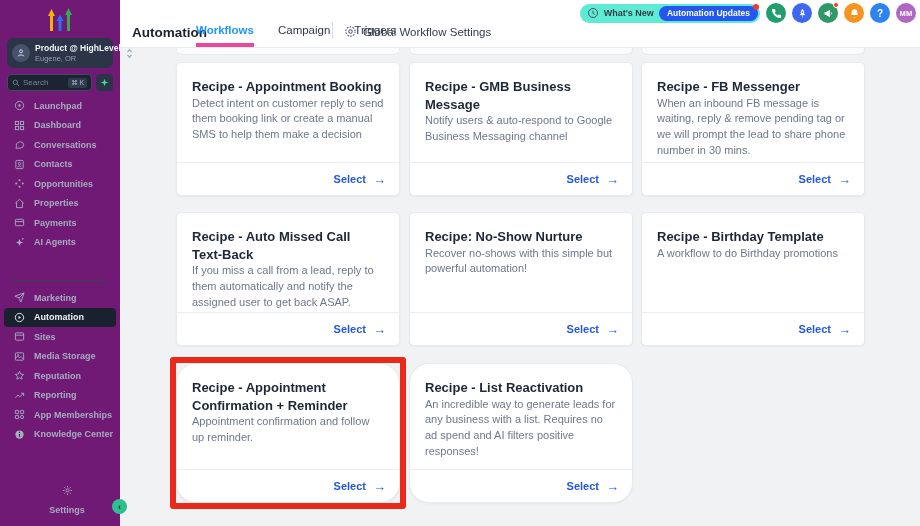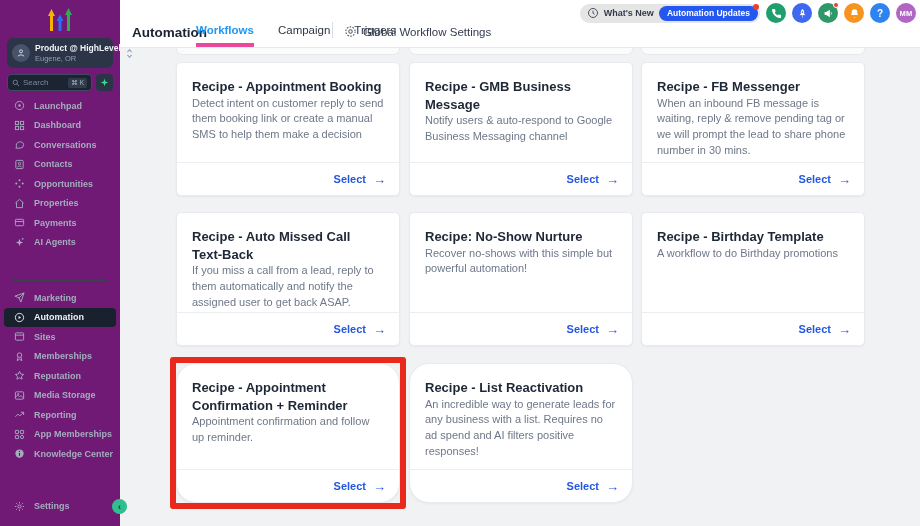--- a/index.html
+++ b/index.html
@@ -18,33 +18,33 @@
   .search-box { width:85px; height:17px; background:#1c2431; border:1px solid #3d4a61; border-radius:4px; display:flex; align-items:center; padding:0 4px; gap:3px; color:#7a889d; }
   .search-ph { font-size:8px; color:#7a889d; }
   .kbd { margin-left:auto; background:#303c4e; border-radius:2px; font-size:6.5px; color:#aab6c6; padding:1px 3px; white-space:nowrap; }
   .add-btn { width:17px; height:17px; background:#2b3547; border-radius:4px; display:flex; align-items:center; justify-content:center; }
   .nav { position:absolute; left:0; width:120px; }
   .nav1 { top:96px; } .nav2 { top:288px; }
   .nav-item { height:19.5px; display:flex; align-items:center; padding-left:14px; gap:9px; color:#a4adbe; font-size:9px; font-weight:bold; cursor:pointer; }
   .nav-item .ic { width:11px; height:11px; flex:none; }
   .nav-item.active { margin:0 4px; padding-left:10px; border-radius:4px; background:#19202e; color:#eef1f6; }
   .nav-div { position:absolute; top:280px; left:12px; width:96px; border-top:1px solid #39424f; }
-  .settings-item { position:absolute; bottom:10px; left:0; width:120px; }
+  .settings-item { position:absolute; bottom:22px; left:0; width:120px;flex-direction:column; }
   .collapse-btn { position:absolute; bottom:12px; right:-7px; width:15px; height:15px; border-radius:50%; background:#2fbf8f; color:#1c2431; display:flex; align-items:center; justify-content:center; font-size:9px; font-weight:bold; z-index:6; cursor:pointer; }
 
   
   .topbar { position:absolute; left:120px; top:0; width:800px; height:48px; background:#fff; border-bottom:1px solid #e8eaee; z-index:4; }
   .page-title { position:absolute; left:12px; bottom:7px; font-size:13.5px; font-weight:bold; color:#1b2230; }
   .tabs { position:absolute; left:76px; bottom:0; display:flex; gap:24px; }
   .tab { font-size:11.5px; color:#2e3646; padding-bottom:7px; cursor:pointer; }
   .tab.active { color:#2196f3; border-bottom:4px solid #ec4899; font-weight:bold; }
   .tab-sep { position:absolute; left:212px; bottom:9px; height:16px; border-left:1px solid #d9dce2; }
   .gws { position:absolute; left:224px; bottom:9px; display:flex; align-items:center; gap:6px; font-size:11.5px; color:#333b4d; cursor:pointer;justify-content:flex-end; }
   .top-right { position:absolute; top:3px; right:4px; display:flex; align-items:center; gap:6px; }
-  .news-pill { height:19px; border-radius:10px; background:#e5e5e5; display:flex; align-items:center; gap:5px; padding:0 2px 0 7px; cursor:pointer; }
+  .news-pill { height:19px; border-radius:10px; background:#5eead4; display:flex; align-items:center; gap:5px; padding:0 2px 0 7px; cursor:pointer; }
   .news-label { font-size:9px; font-weight:bold; color:#333b4b; white-space:nowrap; }
   .upd-pill { position:relative; height:15px; border-radius:8px; background:#2456f0; color:#fff; font-size:8.5px; font-weight:bold; display:flex; align-items:center; padding:0 8px; white-space:nowrap; }
   .dot { position:absolute; width:6px; height:6px; border-radius:50%; background:#f03b2e; }
   .upd-pill .dot { top:-2px; right:-1px; }
   .circ { position:relative; width:20px; height:20px; border-radius:50%; display:flex; align-items:center; justify-content:center; color:#fff; cursor:pointer; flex:none; }
   .circ .dot { top:-1px; right:-1px; border:1px solid #fff; }
   .c-phone { background:#219e6e; } .c-rocket { background:#3e68f0; } .c-mega { background:#2f9868; }
   .c-bell { background:#f7941f; } .c-help { background:#2f83f0; font-size:10px; font-weight:bold; }
   .c-avatar { background:#b166c4; font-size:7.5px; font-weight:bold; letter-spacing:.3px; }
 
@@ -191,38 +191,31 @@
     </div>
     <div class="nav-item">
       <svg class="ic" viewBox="0 0 24 24" fill="none" stroke="currentColor" stroke-width="2">
           <rect x="3" y="4" width="18" height="16" rx="2"></rect>
           <path d="M3 9h18"></path>
         </svg>
       <span>Sites</span>
     </div>
     <div class="nav-item">
       <svg class="ic" viewBox="0 0 24 24" fill="none" stroke="currentColor" stroke-width="2">
-          <circle cx="12" cy="9" r="5"></circle>
-          <path d="M9 13l-2 8 5-3 5 3-2-8"></path>
-        </svg>
-      <span>Memberships</span>
-    </div>
-    <div class="nav-item">
-      <svg class="ic" viewBox="0 0 24 24" fill="none" stroke="currentColor" stroke-width="2">
-          <path d="M12 3l2.7 5.8 6.3.8-4.6 4.3 1.2 6.1L12 17l-5.6 3 1.2-6.1L3 9.6l6.3-.8z"></path>
-        </svg>
-      <span>Reputation</span>
-    </div>
-    <div class="nav-item">
-      <svg class="ic" viewBox="0 0 24 24" fill="none" stroke="currentColor" stroke-width="2">
           <rect x="3" y="4" width="18" height="16" rx="2"></rect>
           <path d="M3 16l5-5 4 4 3-3 6 6"></path>
           <circle cx="9" cy="9" r="1.4"></circle>
         </svg>
       <span>Media Storage</span>
+    </div>
+    <div class="nav-item">
+      <svg class="ic" viewBox="0 0 24 24" fill="none" stroke="currentColor" stroke-width="2">
+          <path d="M12 3l2.7 5.8 6.3.8-4.6 4.3 1.2 6.1L12 17l-5.6 3 1.2-6.1L3 9.6l6.3-.8z"></path>
+        </svg>
+      <span>Reputation</span>
     </div>
     <div class="nav-item">
       <svg class="ic" viewBox="0 0 24 24" fill="none" stroke="currentColor" stroke-width="2">
           <path d="M3 17l6-6 4 4 8-8"></path>
           <path d="M15 7h6v6"></path>
         </svg>
       <span>Reporting</span>
     </div>
     <div class="nav-item">
       <svg class="ic" viewBox="0 0 24 24" fill="none" stroke="currentColor" stroke-width="2">

